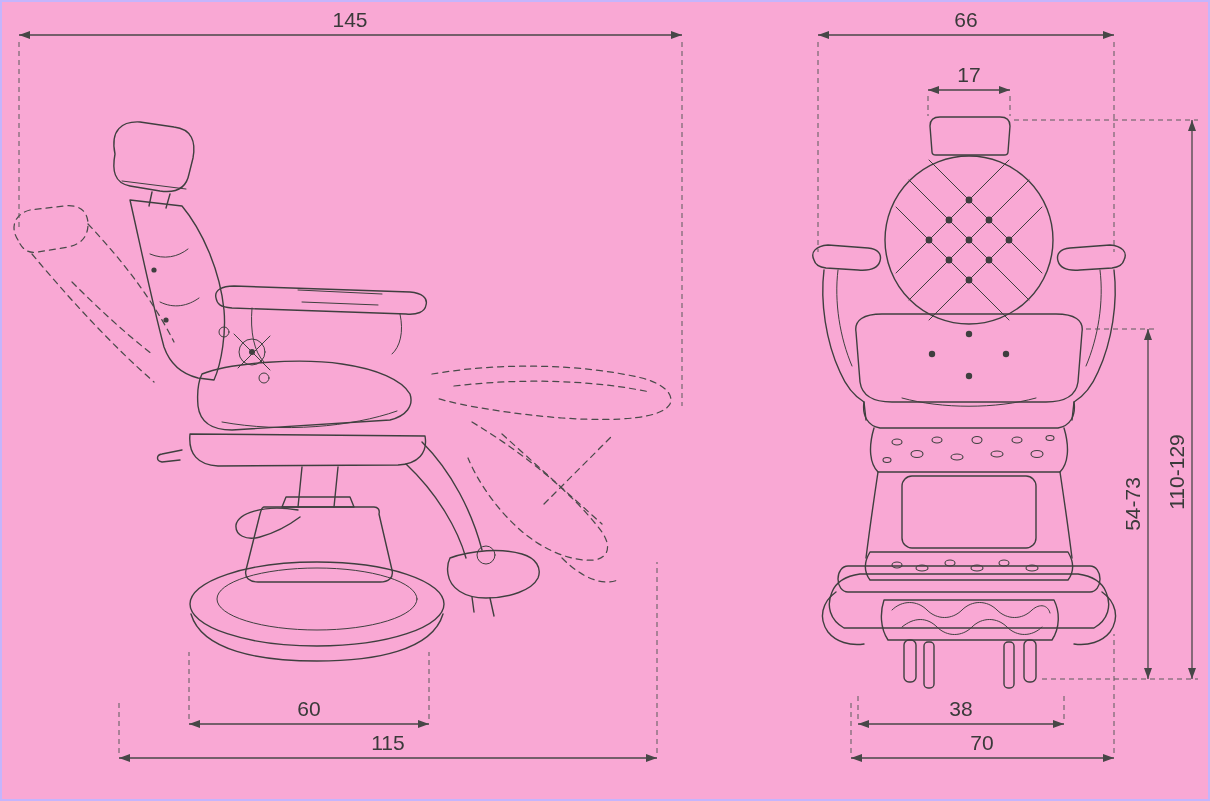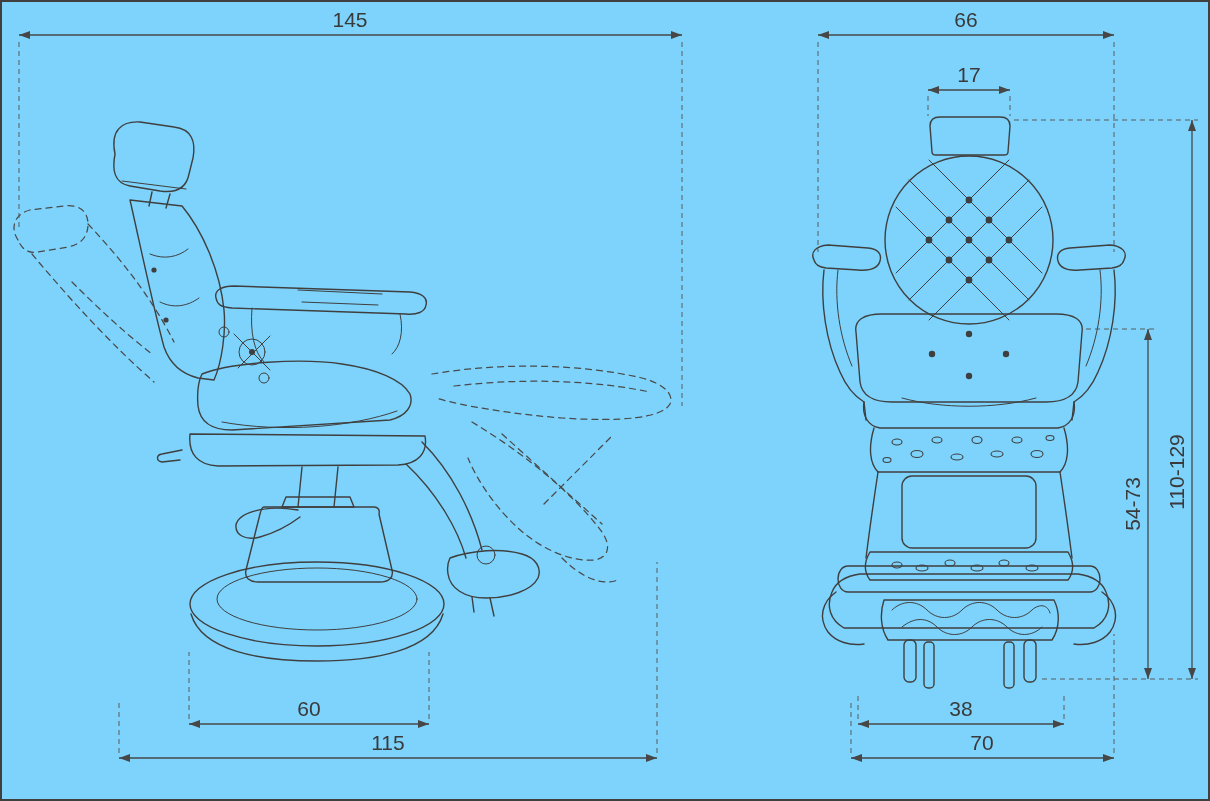--- a/index.html
+++ b/index.html
@@ -1,20 +1,20 @@
 <!DOCTYPE html>
 <html><head>
 <meta charset="utf-8">
 <style>
   html,body { margin:0; padding:0; background:#ffffff; }
   .page {
     position:relative;
     width:1206px; height:797px;
-    border:2px solid #404040;
-    background:#7dd3fc;
+    border:2px solid #c4b5fd;
+    background:#f9a8d4;
     font-family:"Liberation Sans", sans-serif;
     overflow:hidden;
   }
   svg { display:block; }
   .line  { fill:none; stroke:#3f3f3f; stroke-width:1.4; stroke-linecap:round; stroke-linejoin:round; }
   .thin  { fill:none; stroke:#3f3f3f; stroke-width:1;   stroke-linecap:round; stroke-linejoin:round; }
   .dash  { fill:none; stroke:#4a4a4a; stroke-width:1.25; stroke-dasharray:6 5; stroke-linecap:round; stroke-linejoin:round; }
   .dim   { stroke:#474747; stroke-width:1.3; fill:none; }
   .ext   { stroke:#5a5a5a; stroke-width:1; stroke-dasharray:5 4; fill:none; }
   .arrow { fill:#474747; stroke:none; }

